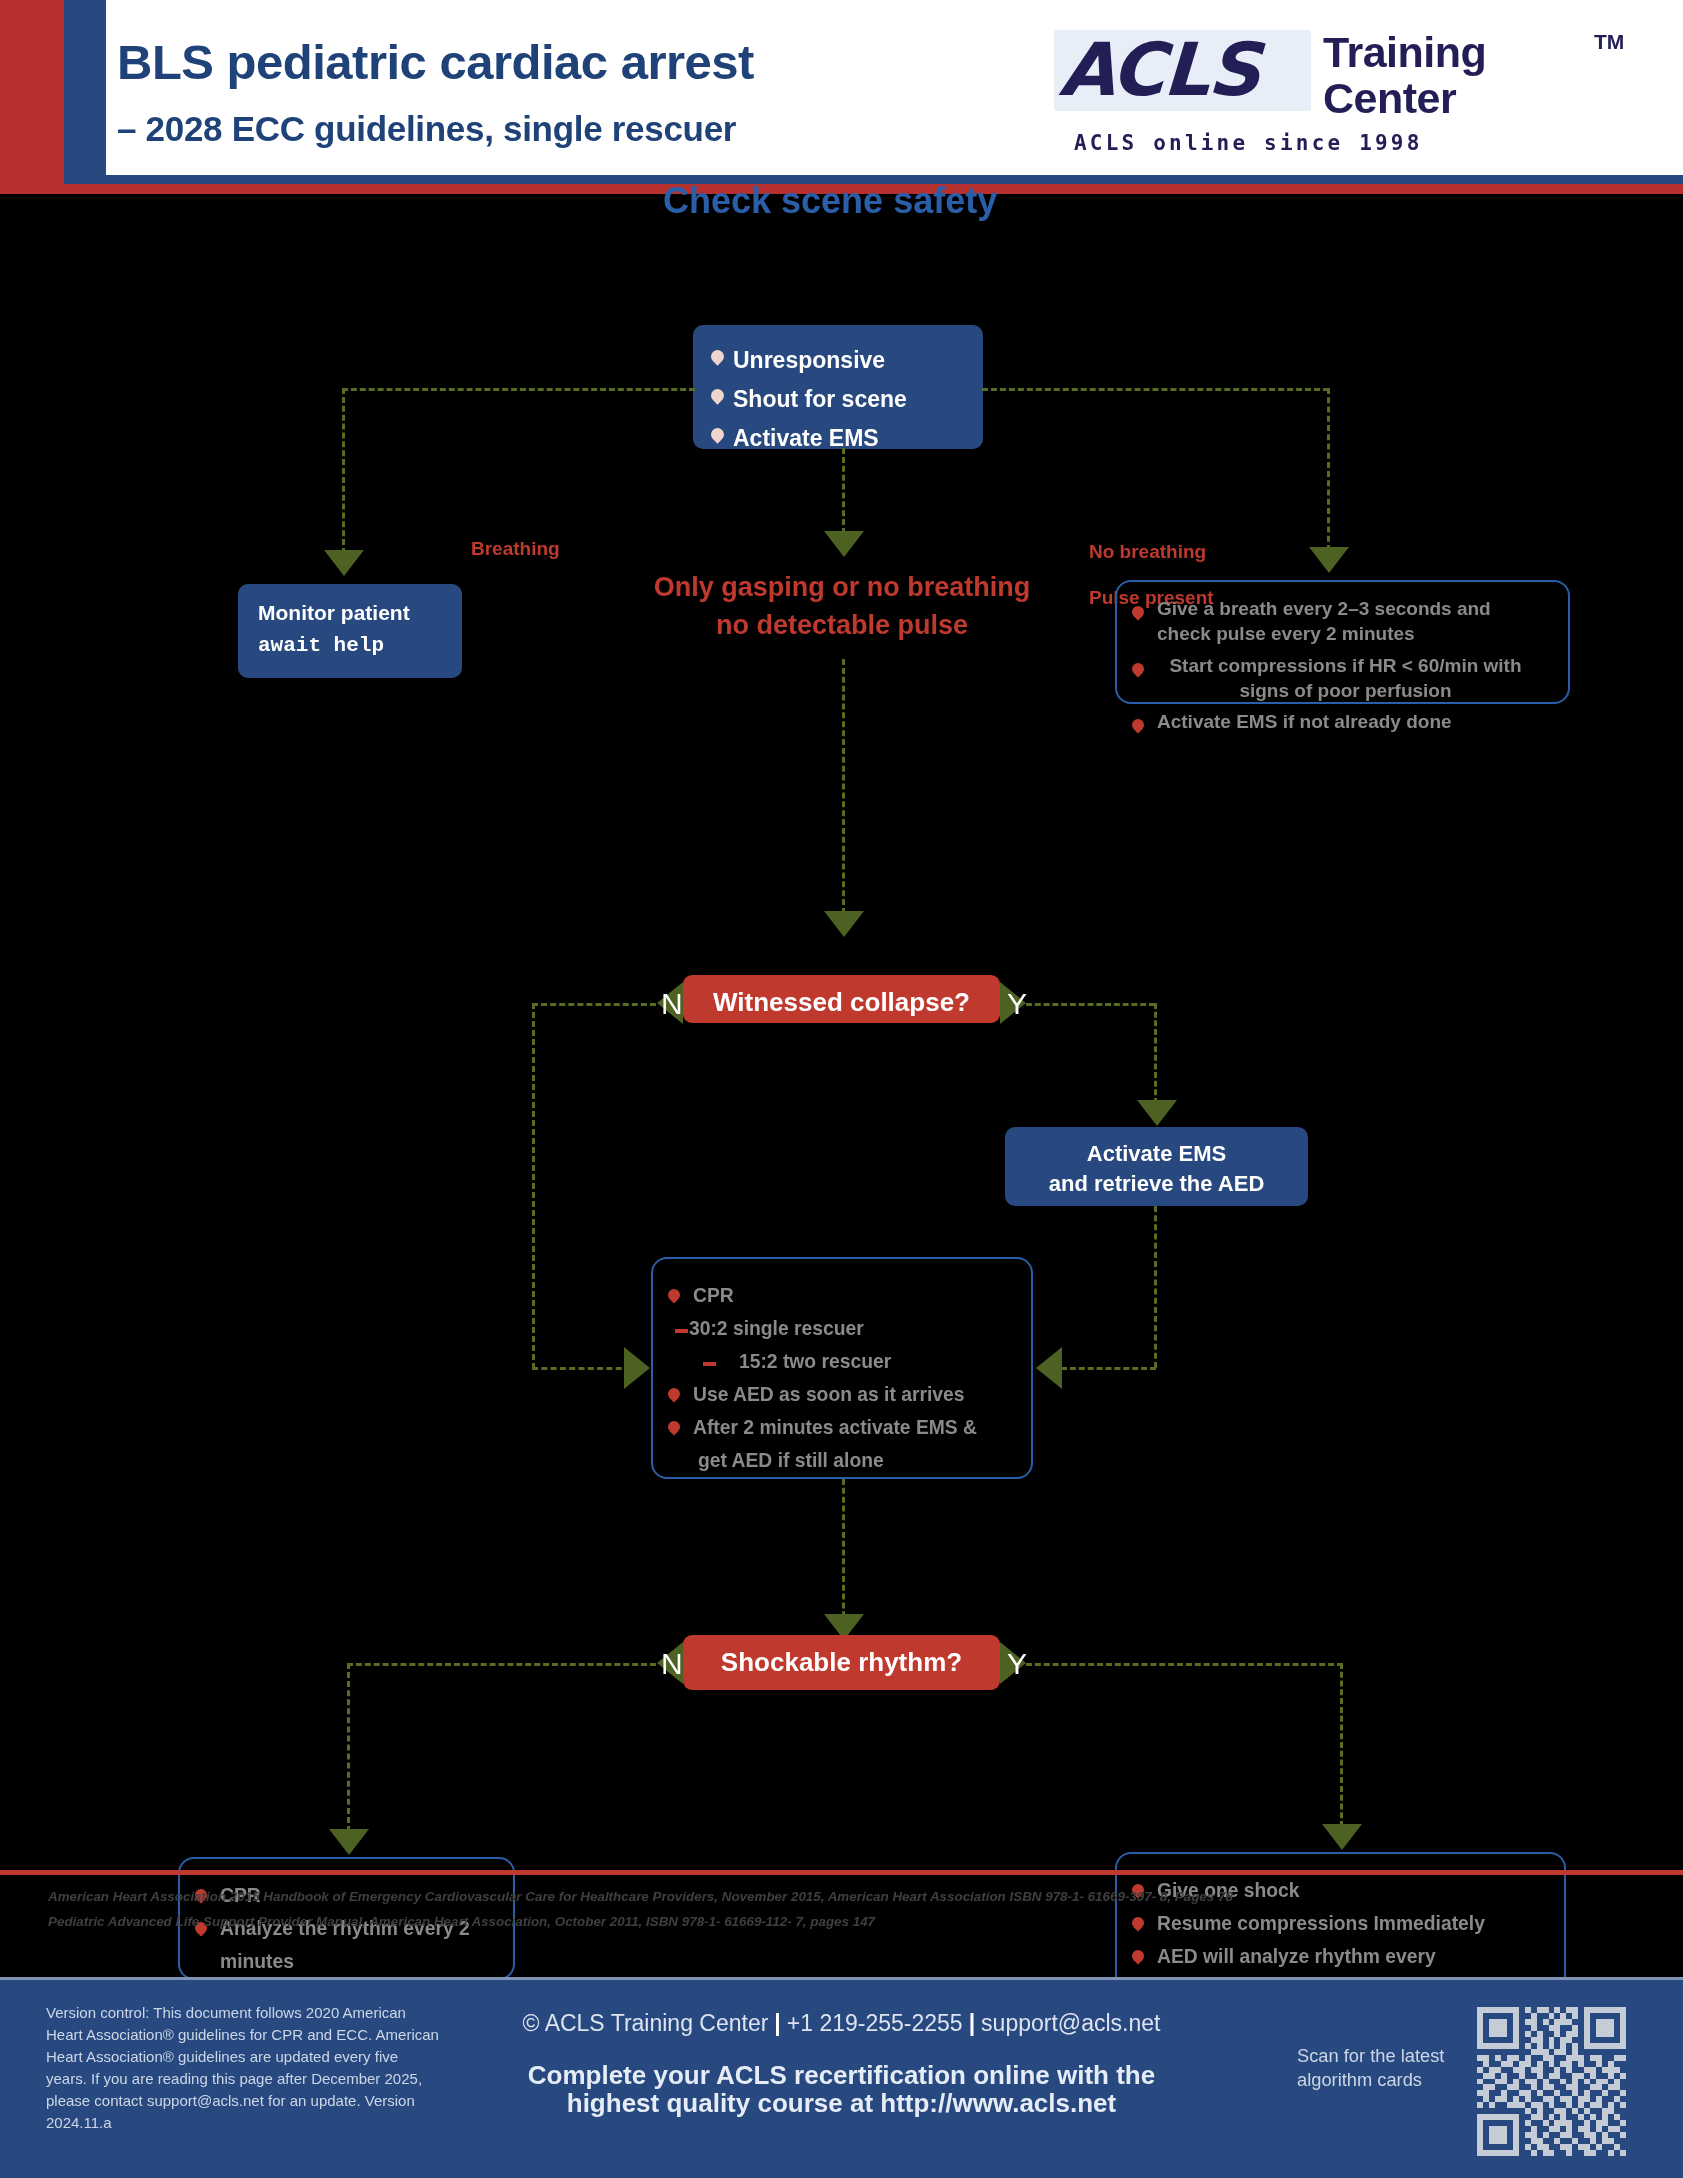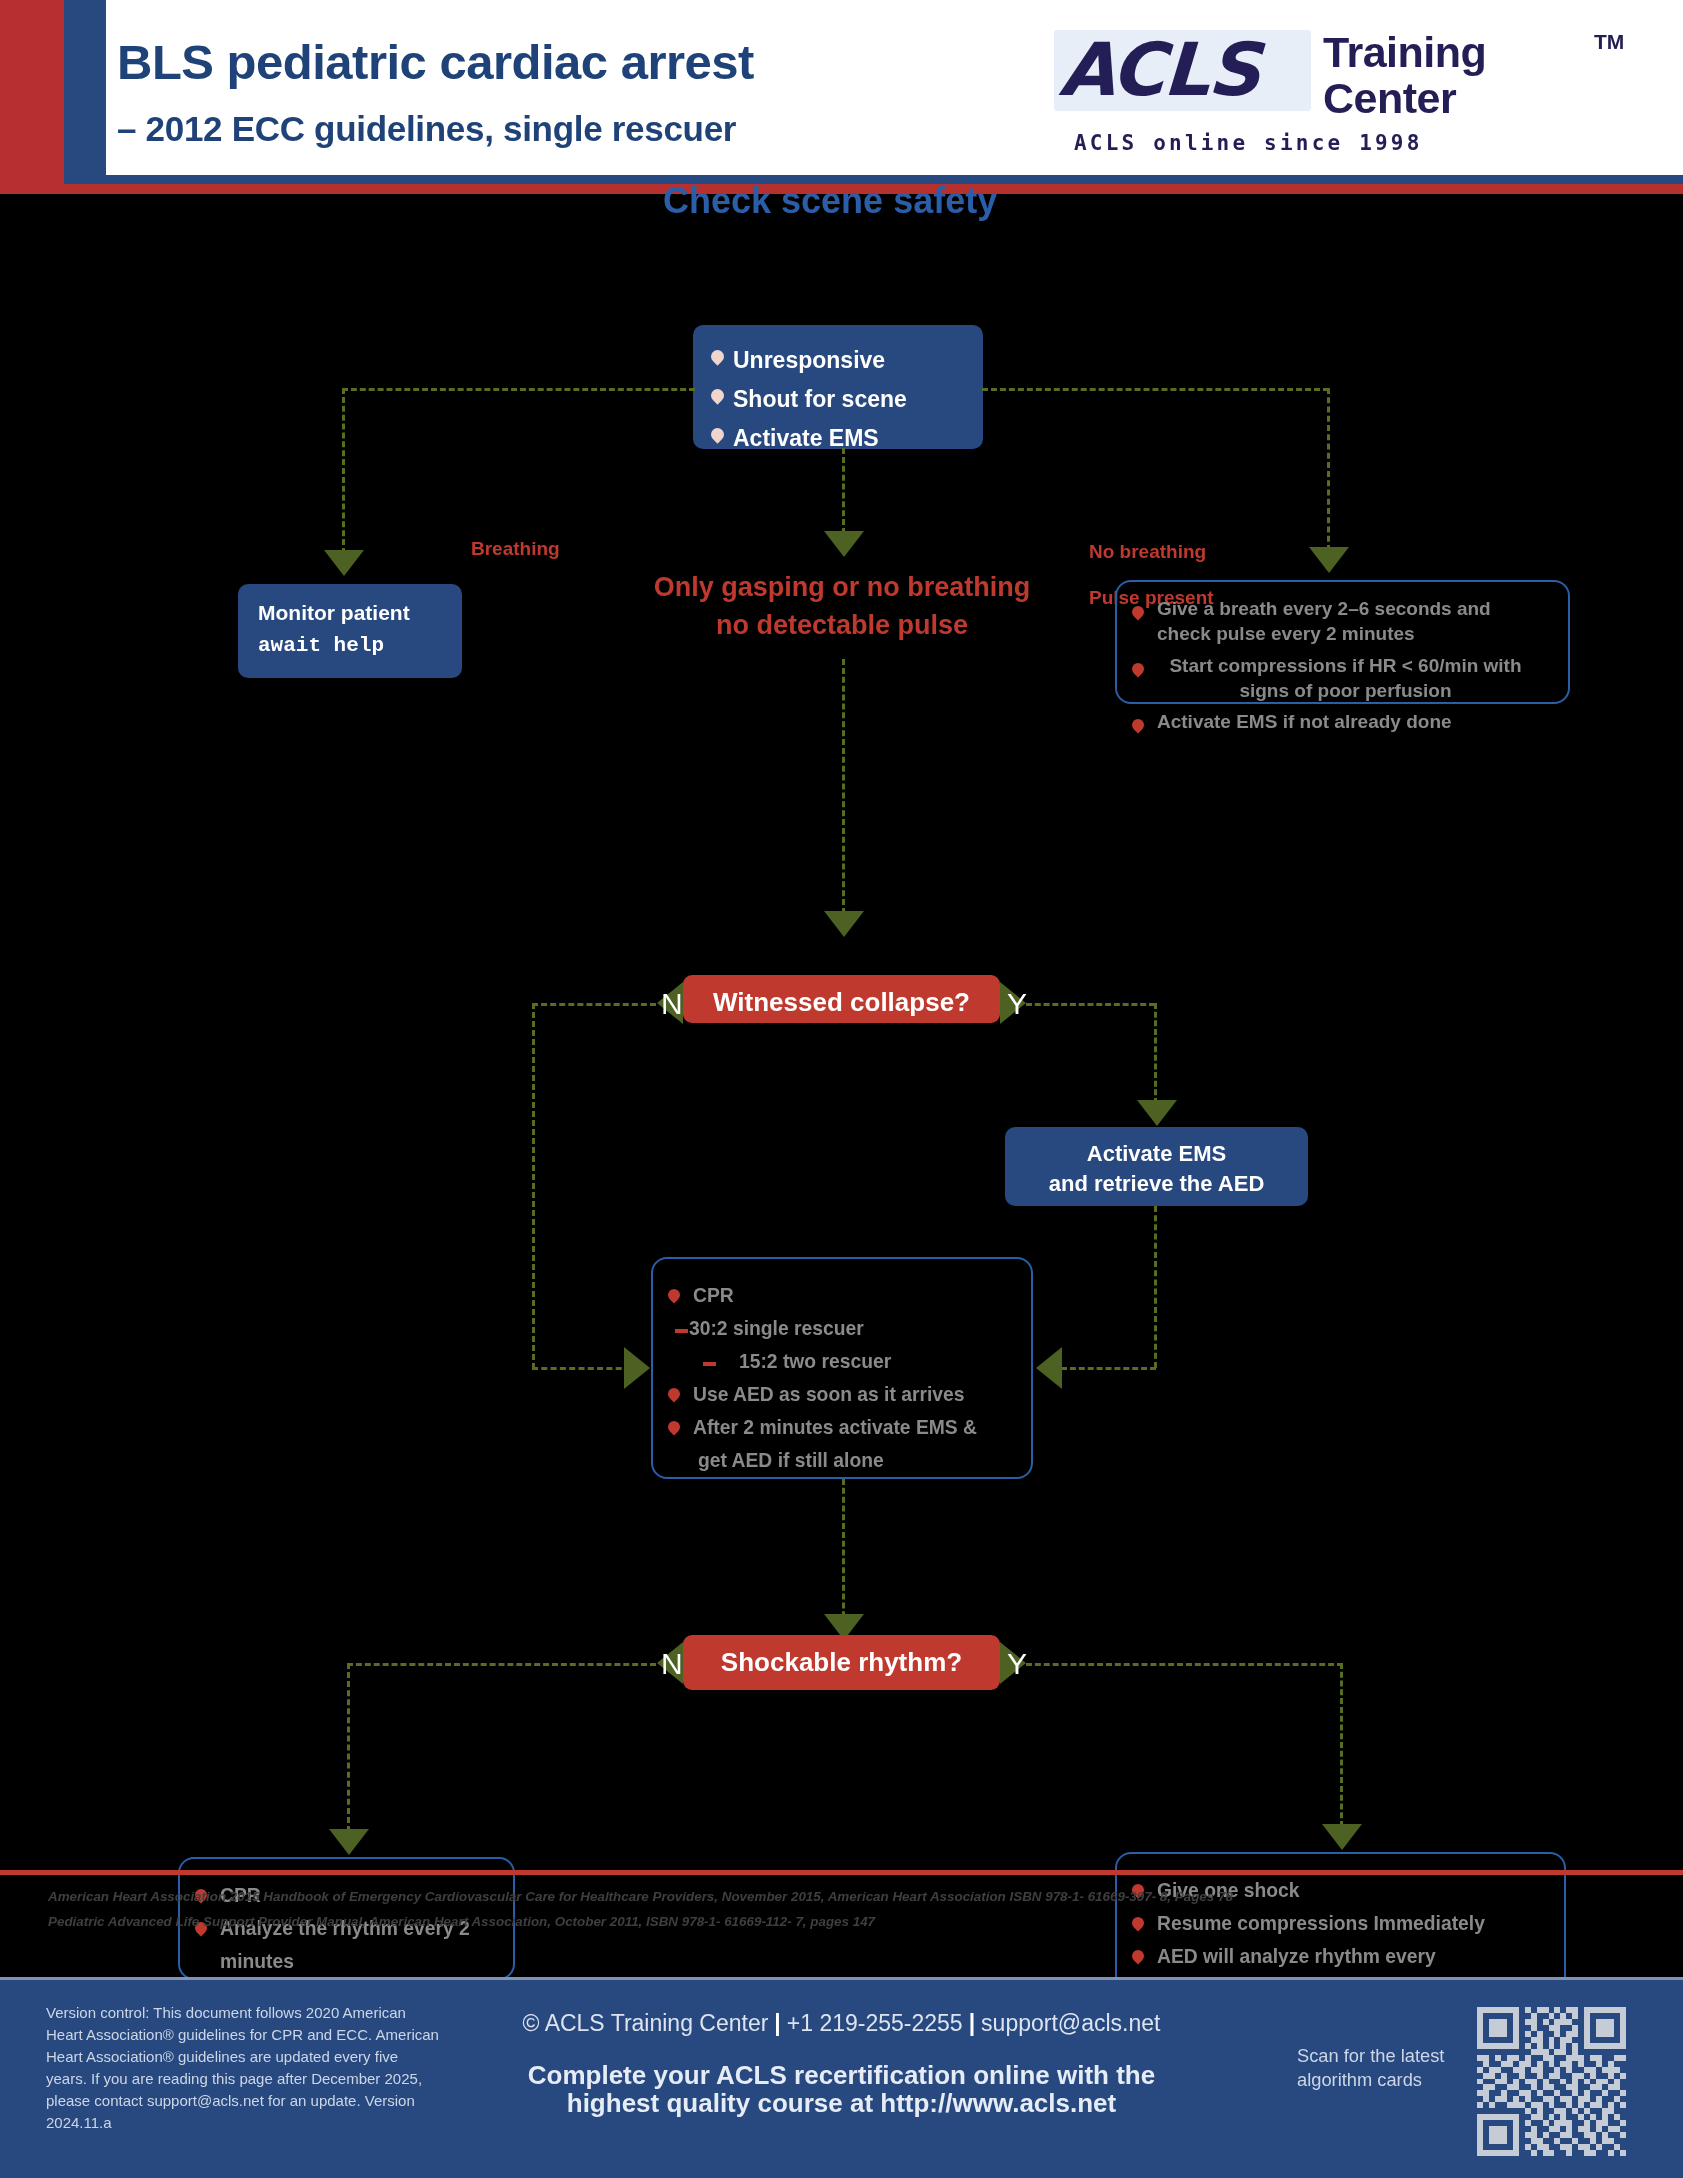--- a/index.html
+++ b/index.html
@@ -90,21 +90,21 @@
 </head>
 <body>
 
 <div class="header">
   <div class="header-blue-stripe"></div>
   <div class="header-white"></div>
   <div class="header-blue-underline"></div>
   <div class="header-red-bottom"></div>
 
   <div class="title-1">BLS pediatric cardiac arrest</div>
-  <div class="title-2">– 2012 ECC guidelines, single rescuer</div>
+  <div class="title-2">– 2028 ECC guidelines, single rescuer</div>
 
   <div class="logo">
     <div class="logo-acls-bg"></div>
     <div class="logo-acls">ACLS</div>
     <div class="logo-training">Training</div>
     <div class="logo-tm">TM</div>
     <div class="logo-center">Center</div>
     <div class="logo-since">ACLS online since 1998</div>
   </div>
 </div>
@@ -132,21 +132,21 @@
   </div>
 
   <div class="lbl" style="left:1089px;top:347px;">No breathing</div>
   <div class="lbl" style="left:1089px;top:393px;">Pulse present</div>
   <div class="hline" style="left:982px;top:194px;width:347px;"></div>
   <div class="vline" style="left:1327px;top:194px;height:163px;"></div>
   <div class="arw-d" style="left:1309px;top:353px;"></div>
 
   <div class="box box-outline" style="left:1115px;top:386px;width:455px;height:124px;">
     <ul class="bullet-list" style="margin-top:14px;color:#8a8a8a;font-size:19px;font-weight:bold;line-height:25px;">
-      <li class="bul-dot-red" style="margin-bottom:7px;padding-right:34px;">Give a breath every 2–6 seconds and check pulse every 2 minutes</li>
+      <li class="bul-dot-red" style="margin-bottom:7px;padding-right:34px;">Give a breath every 2–3 seconds and check pulse every 2 minutes</li>
       <li class="bul-dot-red" style="margin-bottom:6px;padding-right:34px;text-align:center;">Start compressions if HR &lt; 60/min with signs of poor perfusion</li>
       <li class="bul-dot-red">Activate EMS if not already done</li>
     </ul>
   </div>
 
   <div class="vline" style="left:842px;top:254px;height:86px;"></div>
   <div class="arw-d" style="left:824px;top:337px;"></div>
 
   <div class="flowtext" style="left:644px;top:378px;width:396px;font-size:27px;">Only gasping or no breathing</div>
   <div class="flowtext" style="left:644px;top:416px;width:396px;font-size:27px;">no detectable pulse</div>

